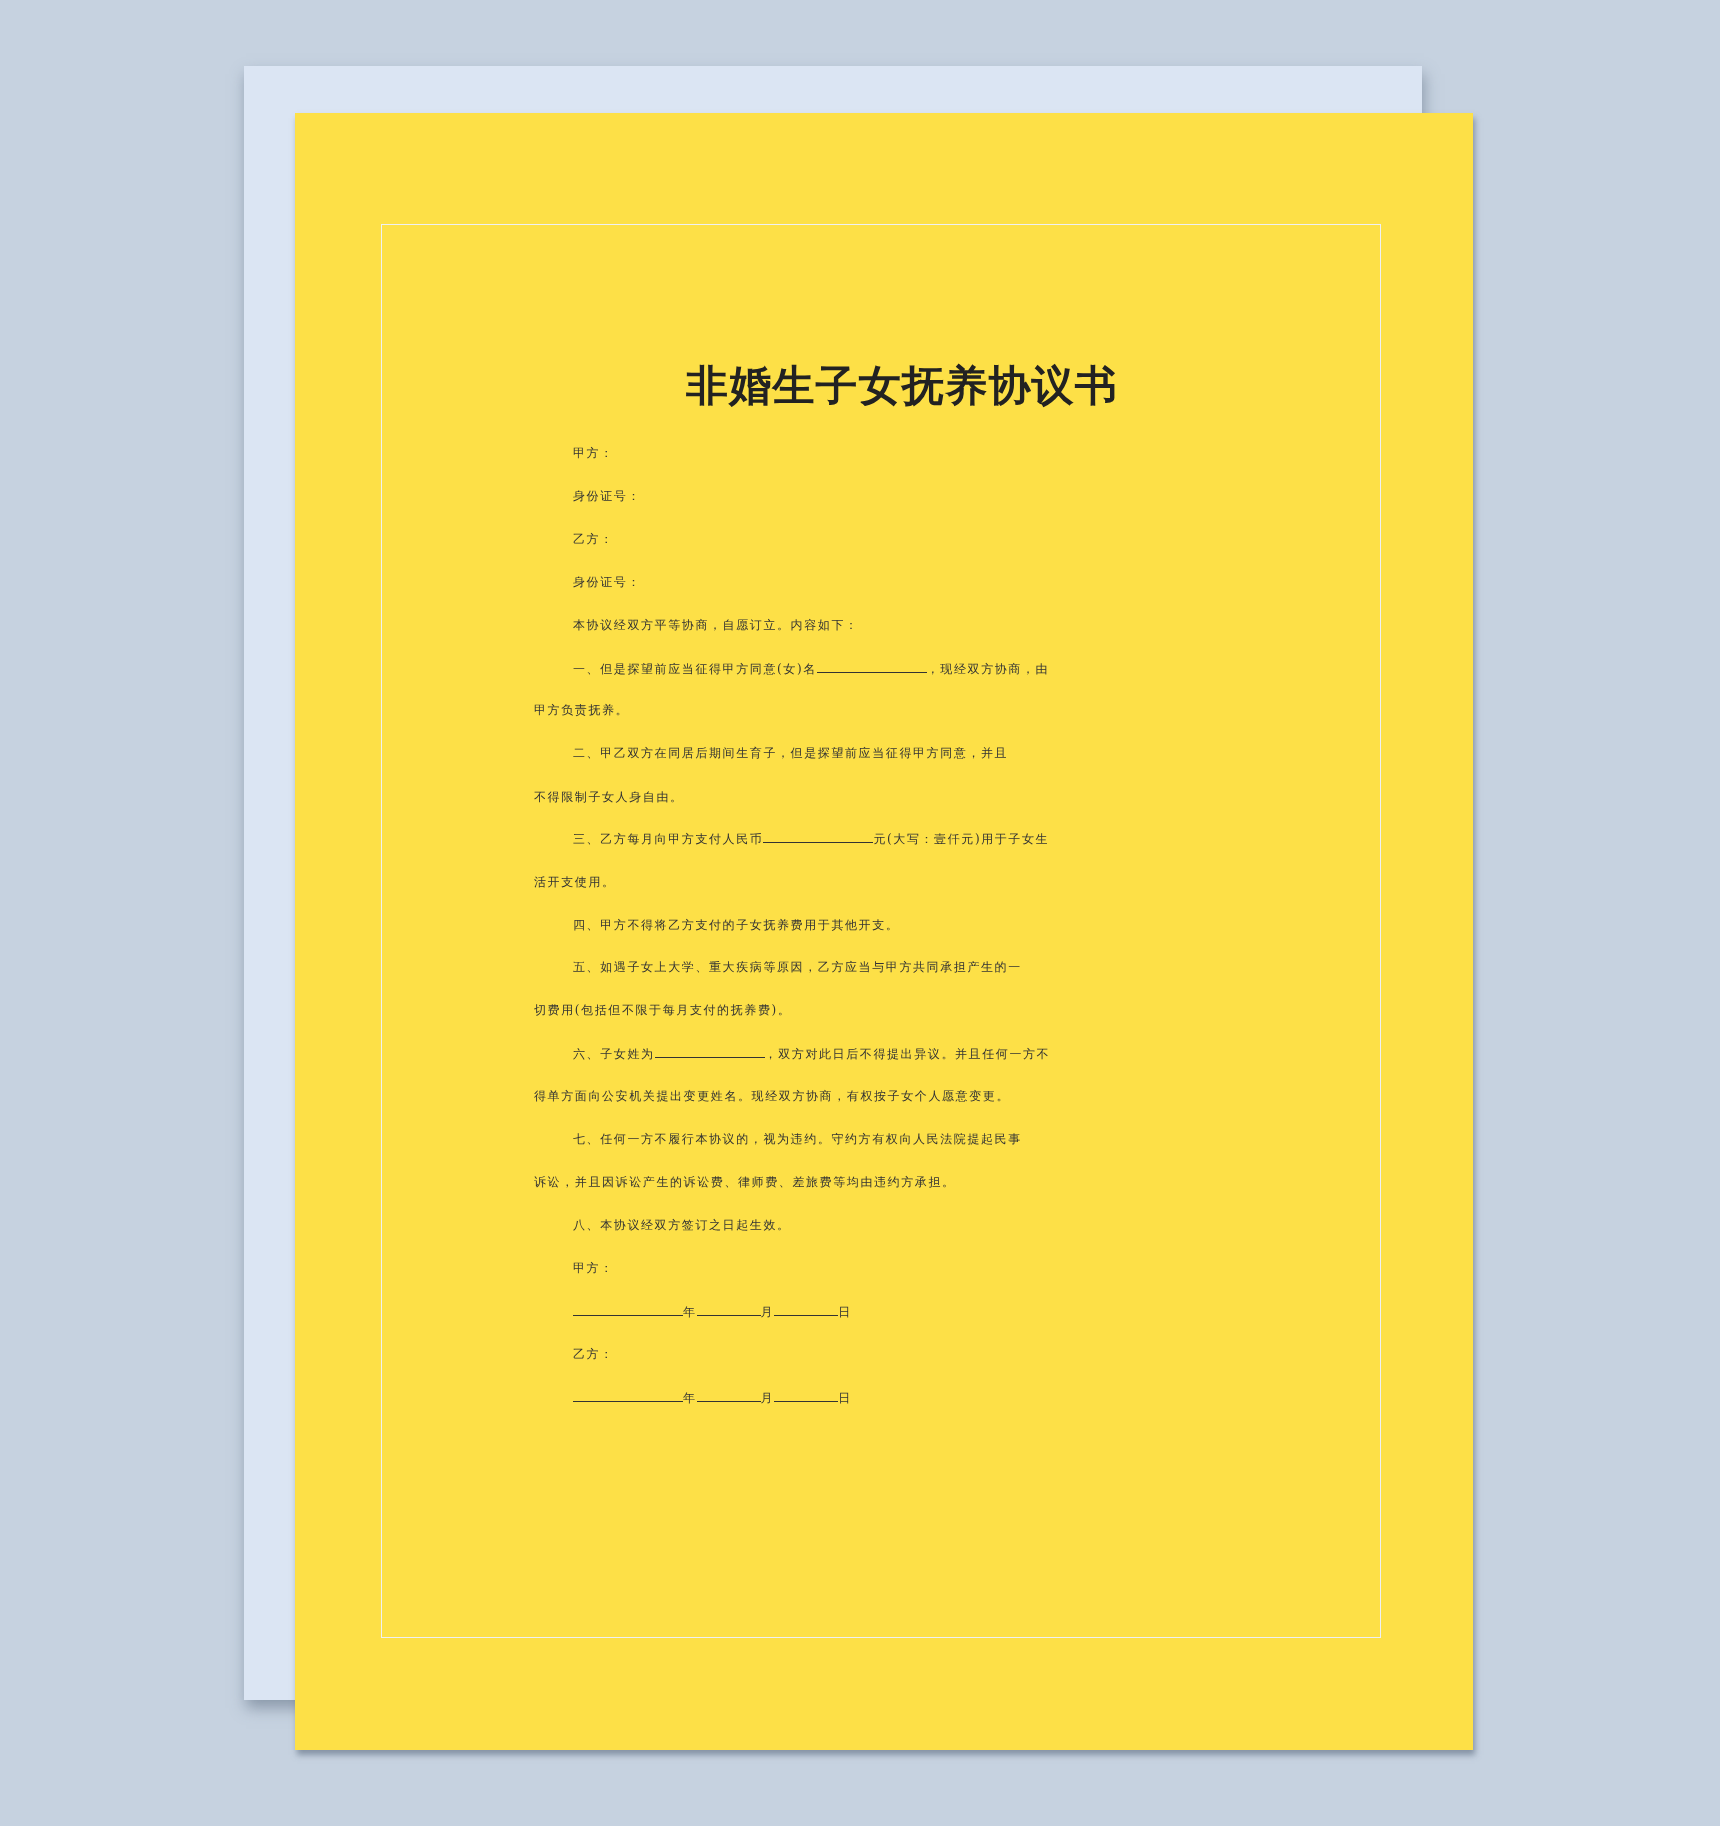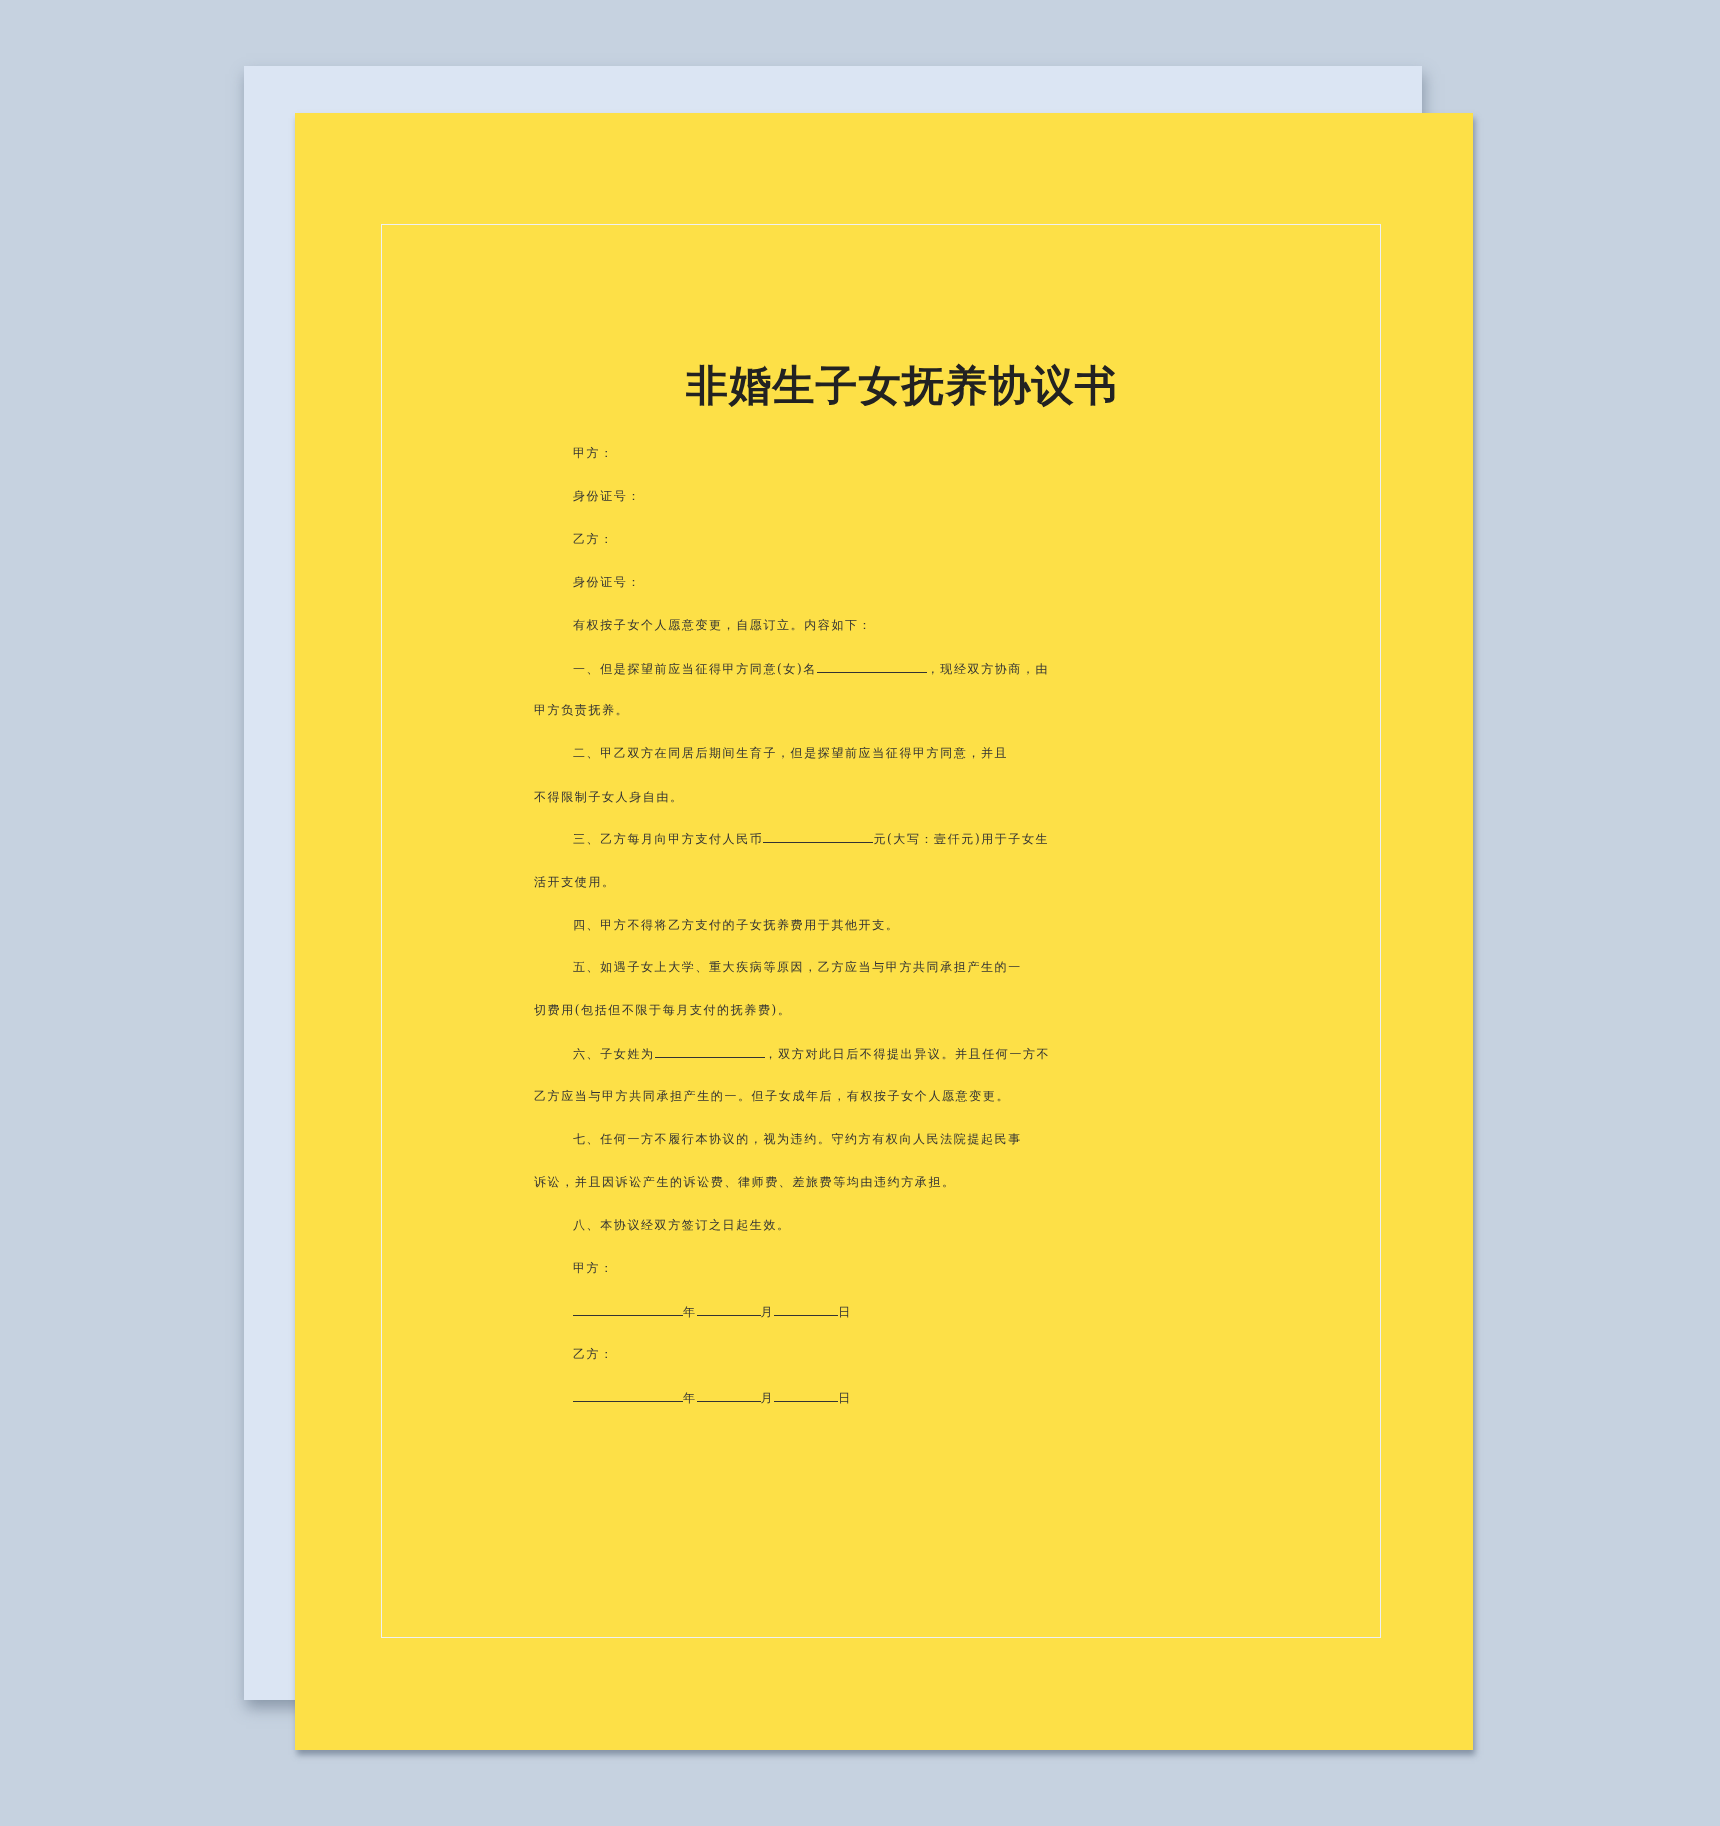--- a/index.html
+++ b/index.html
@@ -53,38 +53,38 @@
 
 <div class="front-page">
   <div class="inner-frame"></div>
 
   <div class="title">非婚生子女抚养协议书</div>
 
   <div class="line indent" style="top:326px">甲方：</div>
   <div class="line indent" style="top:369px">身份证号：</div>
   <div class="line indent" style="top:412px">乙方：</div>
   <div class="line indent" style="top:455px">身份证号：</div>
-  <div class="line indent" style="top:498px">有权按子女个人愿意变更，自愿订立。内容如下：</div>
+  <div class="line indent" style="top:498px">本协议经双方平等协商，自愿订立。内容如下：</div>
 
   <div class="line indent" style="top:541px"><span>一、但是探望前应当征得甲方同意(女)名</span><span class="blank w110"></span><span>，现经双方协商，由</span></div>
   <div class="line flush" style="top:583px">甲方负责抚养。</div>
 
   <div class="line indent" style="top:626px">二、甲乙双方在同居后期间生育子，但是探望前应当征得甲方同意，并且</div>
   <div class="line flush" style="top:670px">不得限制子女人身自由。</div>
 
   <div class="line indent" style="top:711px"><span>三、乙方每月向甲方支付人民币</span><span class="blank w110"></span><span>元(大写：壹仟元)用于子女生</span></div>
   <div class="line flush" style="top:755px">活开支使用。</div>
 
   <div class="line indent" style="top:798px">四、甲方不得将乙方支付的子女抚养费用于其他开支。</div>
 
   <div class="line indent" style="top:840px">五、如遇子女上大学、重大疾病等原因，乙方应当与甲方共同承担产生的一</div>
   <div class="line flush" style="top:883px">切费用(包括但不限于每月支付的抚养费)。</div>
 
   <div class="line indent" style="top:926px"><span>六、子女姓为</span><span class="blank w110"></span><span>，双方对此日后不得提出异议。并且任何一方不</span></div>
-  <div class="line flush" style="top:969px">乙方应当与甲方共同承担产生的一。但子女成年后，有权按子女个人愿意变更。</div>
+  <div class="line flush" style="top:969px">得单方面向公安机关提出变更姓名。现经双方协商，有权按子女个人愿意变更。</div>
 
   <div class="line indent" style="top:1012px">七、任何一方不履行本协议的，视为违约。守约方有权向人民法院提起民事</div>
   <div class="line flush" style="top:1055px">诉讼，并且因诉讼产生的诉讼费、律师费、差旅费等均由违约方承担。</div>
 
   <div class="line indent" style="top:1098px">八、本协议经双方签订之日起生效。</div>
 
   <div class="line indent" style="top:1141px">甲方：</div>
   <div class="line indent" style="top:1184px"><span class="blank w110"></span><span>年</span><span class="blank w65"></span><span>月</span><span class="blank w65"></span><span>日</span></div>
 
   <div class="line indent" style="top:1227px">乙方：</div>

